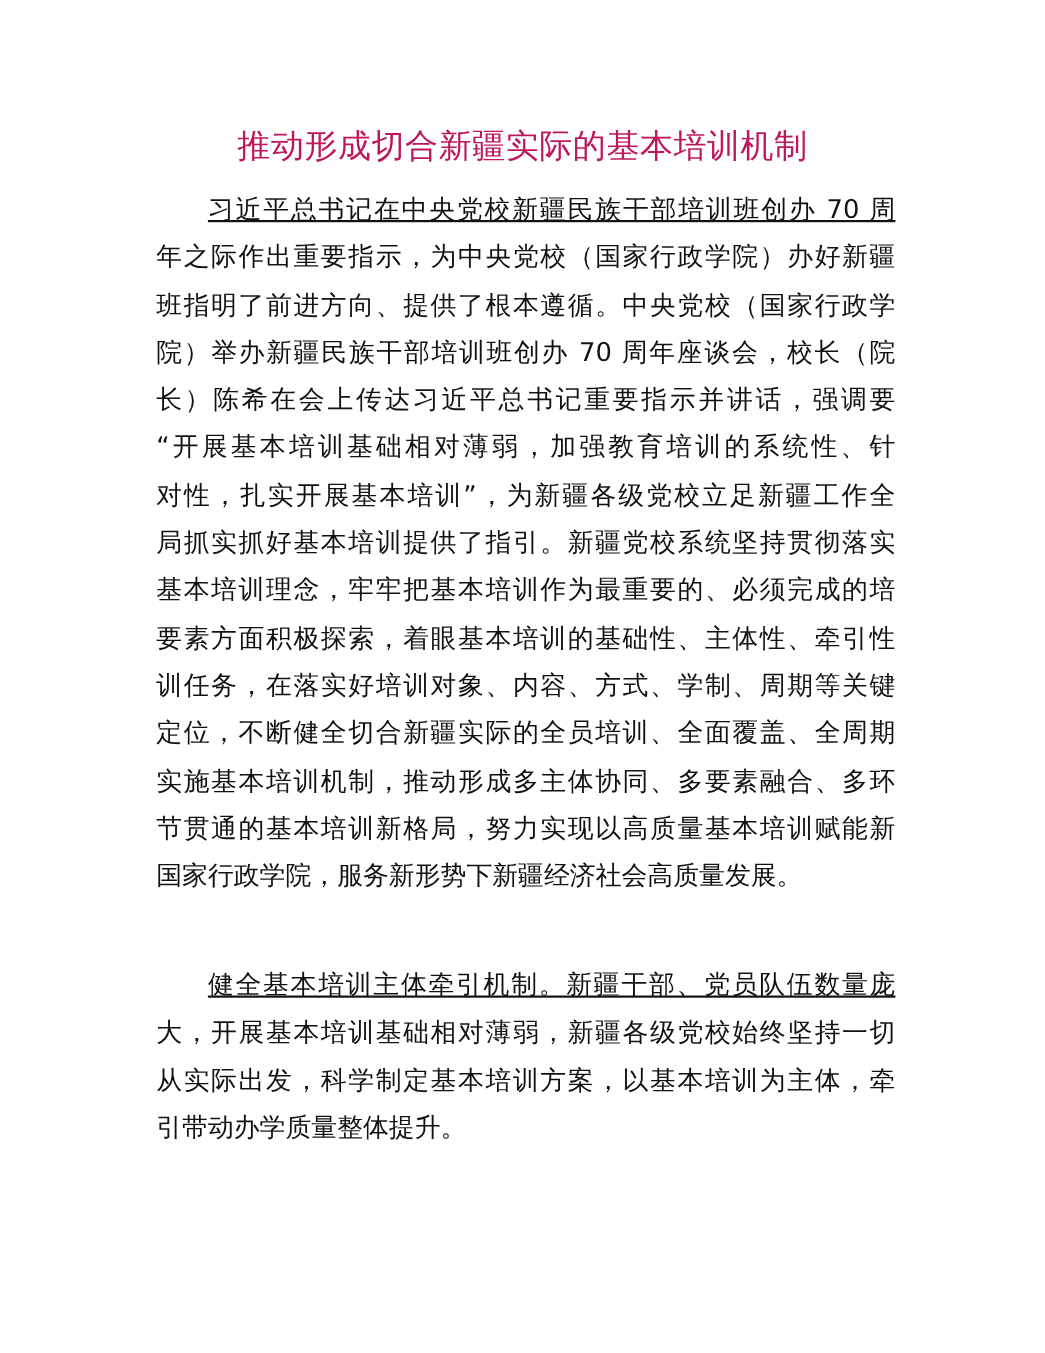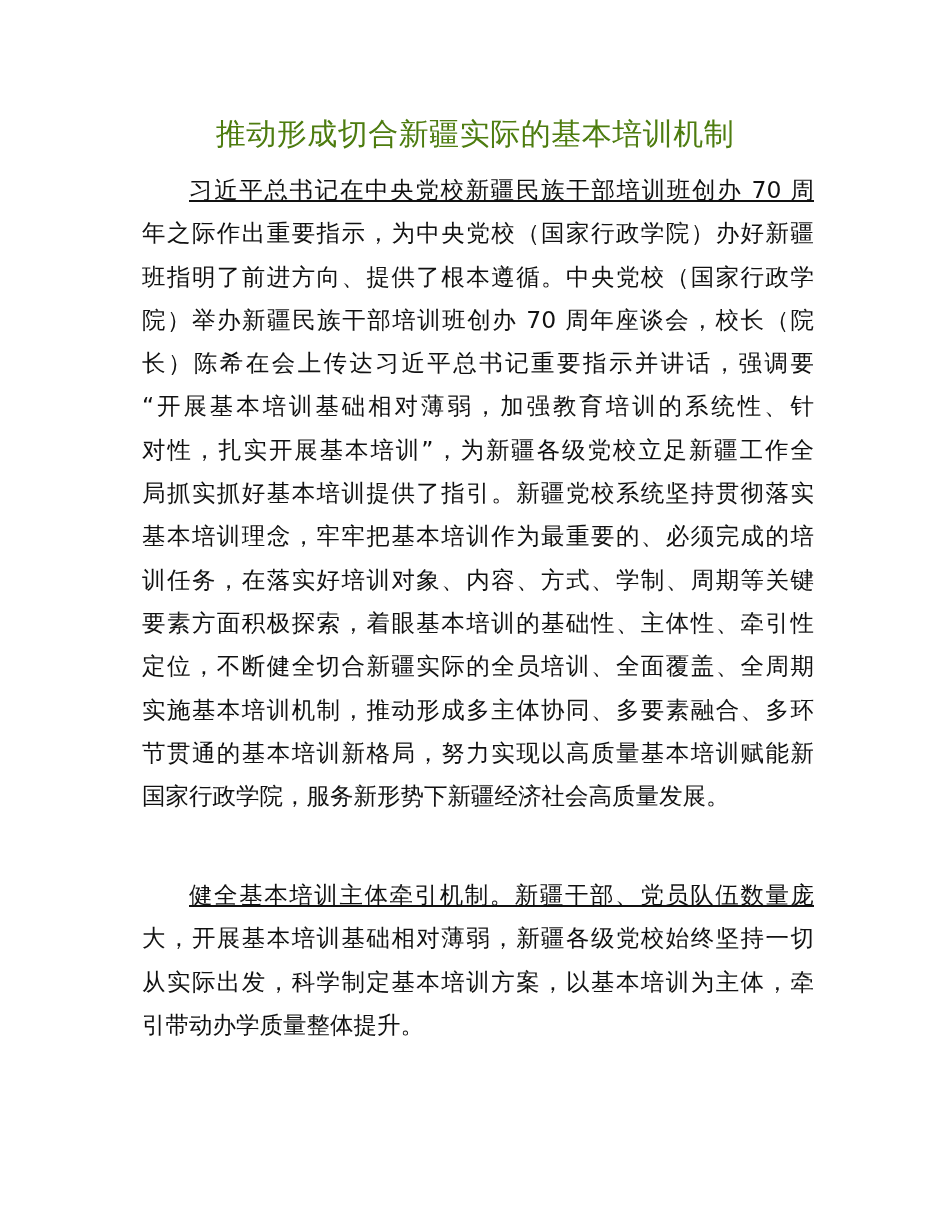--- a/index.html
+++ b/index.html
@@ -25,21 +25,21 @@
     }
     .title {
       position: absolute;
       left: 0;
       top: 112px;
       width: 950px;
       text-align: center;
       font-size: 30px;
       line-height: 44px;
       letter-spacing: 0.5px;
-      color: #4d7c0f;
+      color: #be185d;
       white-space: nowrap;
     }
     .para {
       position: absolute;
       left: 142px;
       width: 672px;
     }
     .line {
       display: block;
       height: 43.3px;
@@ -69,22 +69,22 @@
   <div class="para" id="para-1">
     <span class="line indent">习近平总书记在中央党校新疆民族干部培训班创办 70 周</span>
     <span class="line">年之际作出重要指示，为中央党校（国家行政学院）办好新疆</span>
     <span class="line">班指明了前进方向、提供了根本遵循。中央党校（国家行政学</span>
     <span class="line">院）举办新疆民族干部培训班创办 70 周年座谈会，校长（院</span>
     <span class="line">长）陈希在会上传达习近平总书记重要指示并讲话，强调要</span>
     <span class="line">“开展基本培训基础相对薄弱，加强教育培训的系统性、针</span>
     <span class="line">对性，扎实开展基本培训”，为新疆各级党校立足新疆工作全</span>
     <span class="line">局抓实抓好基本培训提供了指引。新疆党校系统坚持贯彻落实</span>
     <span class="line">基本培训理念，牢牢把基本培训作为最重要的、必须完成的培</span>
+    <span class="line">要素方面积极探索，着眼基本培训的基础性、主体性、牵引性</span>
     <span class="line">训任务，在落实好培训对象、内容、方式、学制、周期等关键</span>
-    <span class="line">要素方面积极探索，着眼基本培训的基础性、主体性、牵引性</span>
     <span class="line">定位，不断健全切合新疆实际的全员培训、全面覆盖、全周期</span>
     <span class="line">实施基本培训机制，推动形成多主体协同、多要素融合、多环</span>
     <span class="line">节贯通的基本培训新格局，努力实现以高质量基本培训赋能新</span>
     <span class="line last">国家行政学院，服务新形势下新疆经济社会高质量发展。</span>
   </div>
 
   <div class="para" id="para-2">
     <span class="line indent">健全基本培训主体牵引机制。新疆干部、党员队伍数量庞</span>
     <span class="line">大，开展基本培训基础相对薄弱，新疆各级党校始终坚持一切</span>
     <span class="line">从实际出发，科学制定基本培训方案，以基本培训为主体，牵</span>

